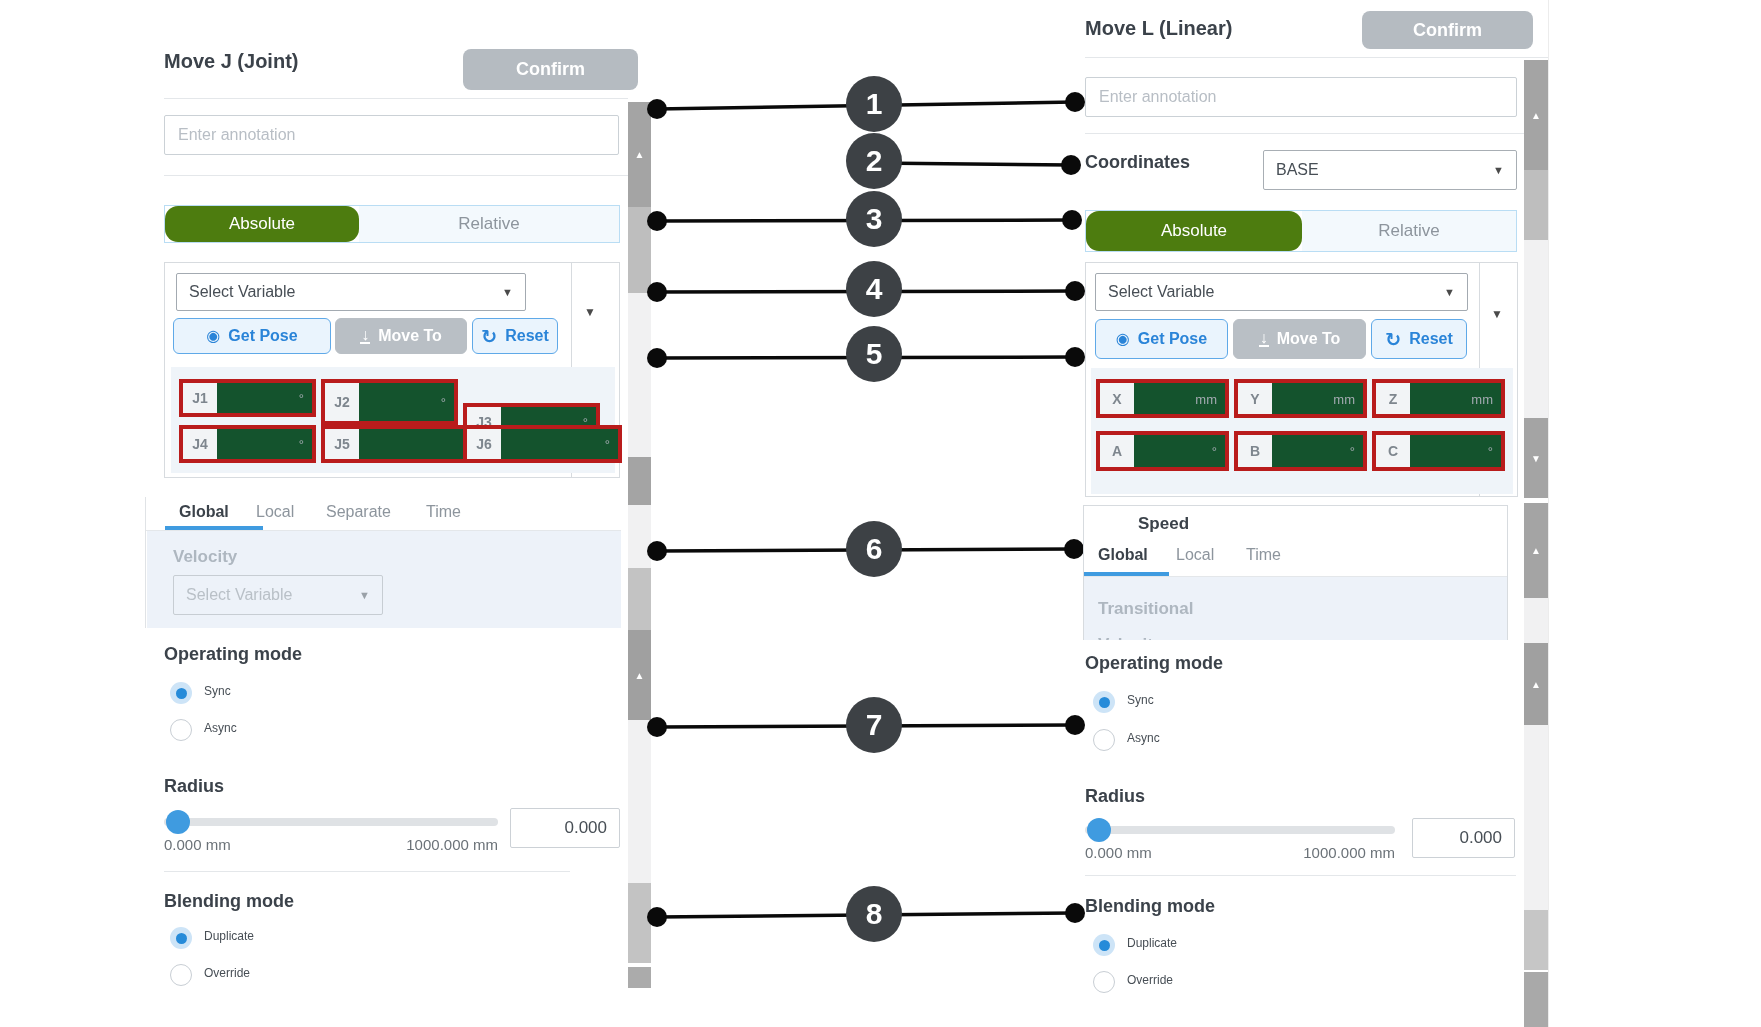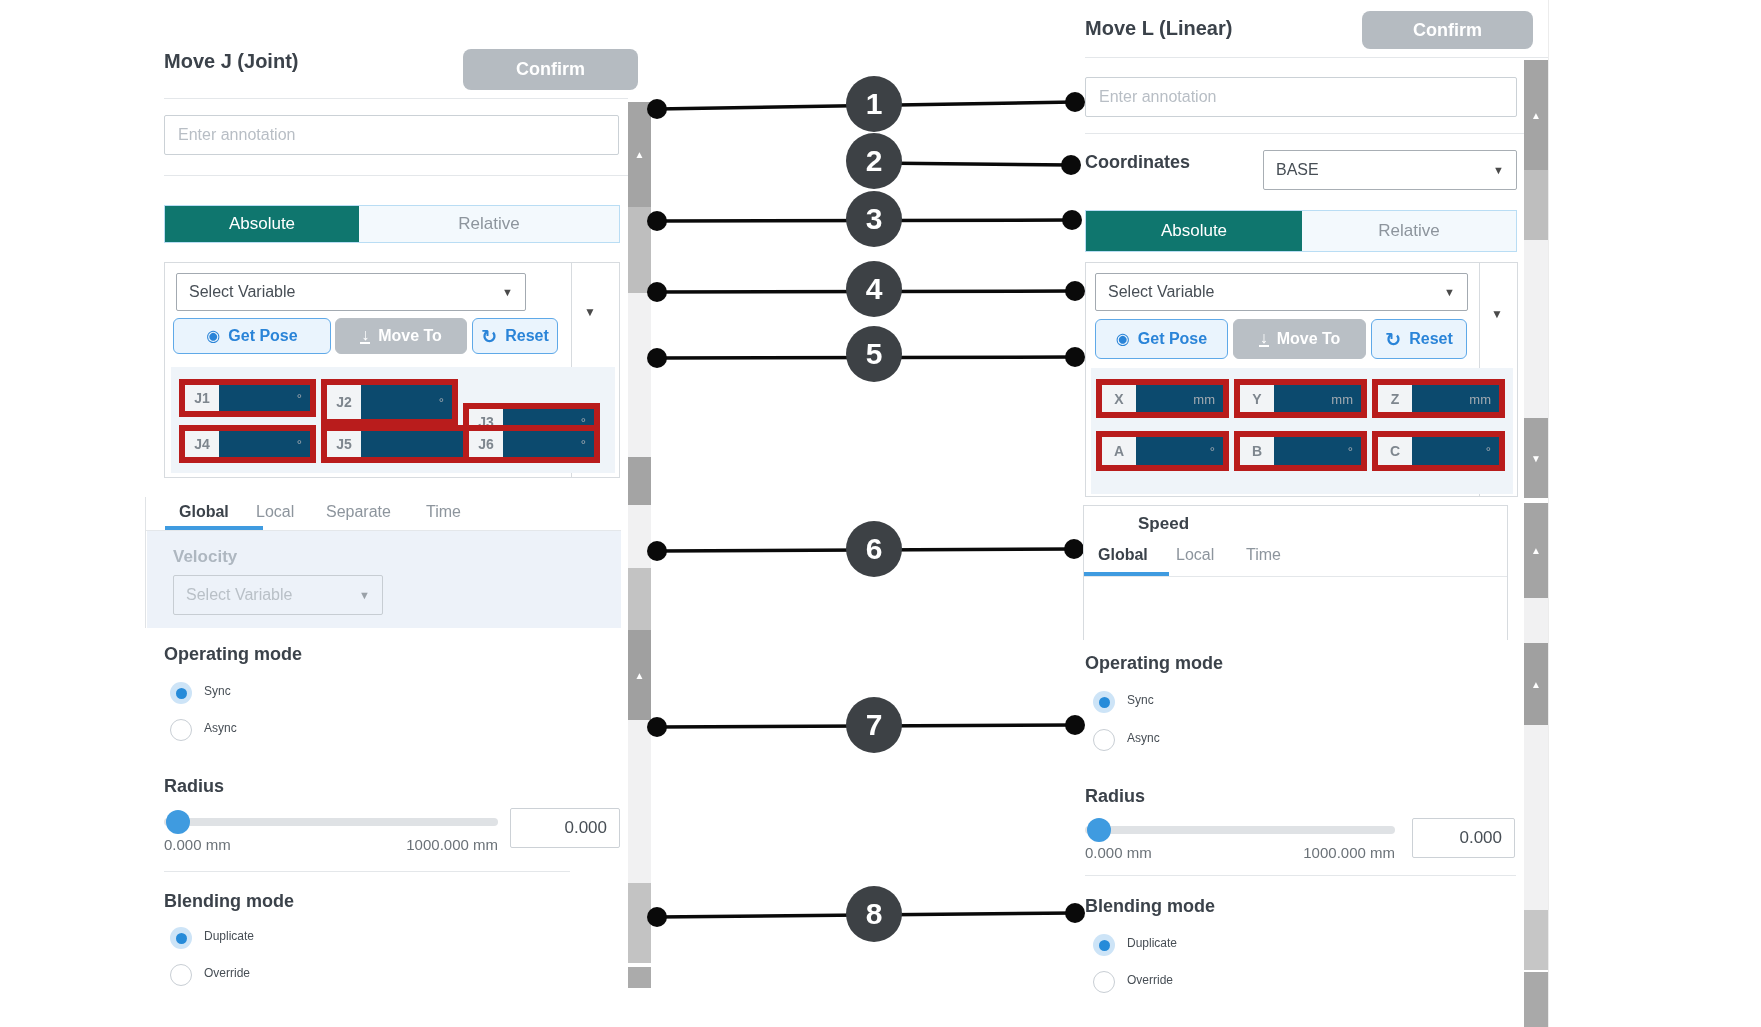--- a/index.html
+++ b/index.html
@@ -9,39 +9,39 @@
   .hr{position:absolute;height:1px;background:#e4e7ea;}
   .panel-title{font-size:20px;font-weight:bold;color:#3b424a;white-space:nowrap;}
   .confirm-btn{position:absolute;background:#b5bbc1;border:none;border-radius:8px;color:#fff;
                font-weight:bold;font-size:18px;display:flex;align-items:center;justify-content:center;
                font-family:inherit;}
   .text-input{position:absolute;border:1px solid #cbd1d6;border-radius:2px;font-size:16px;color:#474e55;
               padding:0 13px;font-family:inherit;outline:none;box-sizing:border-box;}
   .text-input::placeholder{color:#b8bec5;}
   .seg-tabs{position:absolute;display:flex;border:1px solid #b9ddf4;box-sizing:border-box;}
   .seg{display:flex;align-items:center;justify-content:center;font-size:17px;cursor:pointer;}
-  .seg.on{background:#0f766e;color:#ffffff;}
+  .seg.on{background:#4d7c0f;color:#ffffff;border-radius:13px;}
   .seg.off{background:#f3f9fd;color:#8d959d;}
   .gbox{position:absolute;border:1px solid #d7dbdf;box-sizing:border-box;}
   .dd{position:absolute;border:1px solid #a3aab1;background:#fff;border-radius:2px;font-size:16px;
       color:#474e55;display:flex;align-items:center;justify-content:space-between;
       padding:0 12px;box-sizing:border-box;}
   .dd .car{font-size:11px;color:#4a4a4a;}
   .dd.disabled{border-color:#c7cdd3;color:#b9c0c7;background:transparent;}
   .dd.disabled .car{color:#9aa1a8;}
   .vline{position:absolute;width:1px;background:#d7dbdf;}
   .btn{position:absolute;border-radius:6px;font-weight:bold;font-size:16px;display:flex;align-items:center;
        justify-content:center;gap:8px;box-sizing:border-box;font-family:inherit;}
   .btn.outline{background:#eaf4fd;border:1px solid #5fa9e8;color:#2a84d8;}
   .btn.gray{background:#b9bfc5;border:1px solid #b9bfc5;color:#fff;}
   .dl-icon{display:inline-block;border-bottom:2px solid currentColor;line-height:0.85;padding:0 1px 1px 1px;font-weight:bold;}
   .reset-icon{font-weight:bold;font-size:19px;line-height:1;}
   .getpose-icon{font-size:16px;line-height:1;}
   .fields{position:absolute;background:#eff4f9;}
-  .cell{position:absolute;background:#0c4a6e;border:6px solid #b91c1c;box-sizing:border-box;display:flex;align-items:stretch;}
+  .cell{position:absolute;background:#14532d;border:4px solid #b91c1c;box-sizing:border-box;display:flex;align-items:stretch;}
   .cell .lab{width:34px;background:#f2f4f6;color:#7e868e;font-weight:bold;font-size:14px;
              display:flex;align-items:center;justify-content:center;}
   .cell .unit{position:absolute;right:8px;top:50%;transform:translateY(-50%);color:#a3aab1;font-size:13px;}
   .stab{position:absolute;font-size:16px;color:#8d959d;cursor:pointer;white-space:nowrap;}
   .stab.active{color:#3b424a;font-weight:bold;}
   .underline{position:absolute;height:4px;background:#3f9be0;}
   .sec-h{position:absolute;font-size:18px;font-weight:bold;color:#3b424a;white-space:nowrap;}
   .muted-h{position:absolute;font-size:17px;font-weight:bold;color:#aeb7c0;white-space:nowrap;}
   .rad{position:absolute;width:22px;height:22px;border-radius:50%;box-sizing:border-box;
        display:flex;align-items:center;justify-content:center;cursor:pointer;}
@@ -113,21 +113,21 @@
         <span class="unit">°</span>
       </div>
       <div class="cell" style="left:8px;top:58px;width:137px;height:38px;">
         <span class="lab">J4</span>
         <span class="unit">°</span>
       </div>
       <div class="cell" style="left:150px;top:58px;width:164px;height:38px;">
         <span class="lab">J5</span>
         <span class="unit">°</span>
       </div>
-      <div class="cell" style="left:292px;top:58px;width:137px;height:38px;">
+      <div class="cell" style="left:292px;top:58px;width:159px;height:38px;">
         <span class="lab">J6</span>
         <span class="unit">°</span>
       </div>
     </div>
   </div>
 
   <div class="abs" style="left:145px;top:497px;width:475px;height:131px;border-left:1px solid #e0e3e6;overflow:hidden;">
     <span class="stab active" style="left:33px;top:6px;">Global</span>
     <span class="stab" style="left:110px;top:6px;">Local</span>
     <span class="stab" style="left:180px;top:6px;">Separate</span>
@@ -292,20 +292,24 @@
     </div>
   </div>
 
   <div class="speedbox" style="left:1083px;top:505px;width:425px;height:135px;">
     <span class="abs" style="left:14px;top:8px;font-size:17px;font-weight:bold;color:#3b424a;margin-left:40px;">Speed</span>
     <span class="stab active" style="left:14px;top:40px;">Global</span>
     <span class="stab" style="left:92px;top:40px;">Local</span>
     <span class="stab" style="left:162px;top:40px;">Time</span>
     <div class="underline" style="left:0;top:66px;width:85px;"></div>
     <div class="hr" style="left:0;top:70px;width:425px;"></div>
+    <div class="bluearea" style="left:0;top:71px;width:423px;height:64px;">
+      <span class="muted-h" style="left:14px;top:22px;">Transitional</span>
+      <span class="muted-h" style="left:14px;top:58px;">Velocity</span>
+    </div>
   </div>
 
   <div class="sec-h" style="left:1085px;top:653px;">Operating mode</div>
   <div class="rad on" style="left:1093px;top:691px;">
       <span class="dot"></span>
     </div>
   <span class="rad-lab" style="left:1127px;top:693px;">Sync</span>
   <div class="rad off" style="left:1093px;top:729px;"></div>
   <span class="rad-lab" style="left:1127px;top:731px;">Async</span>
 

